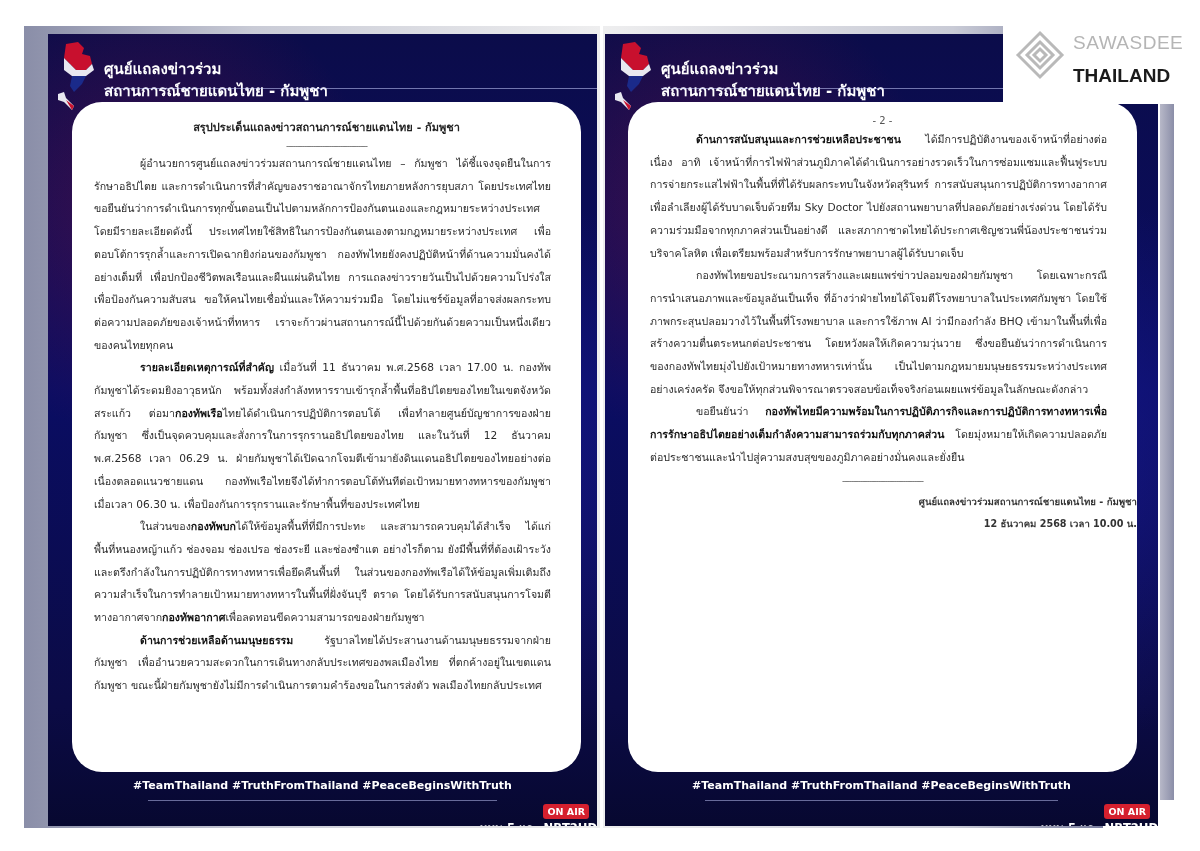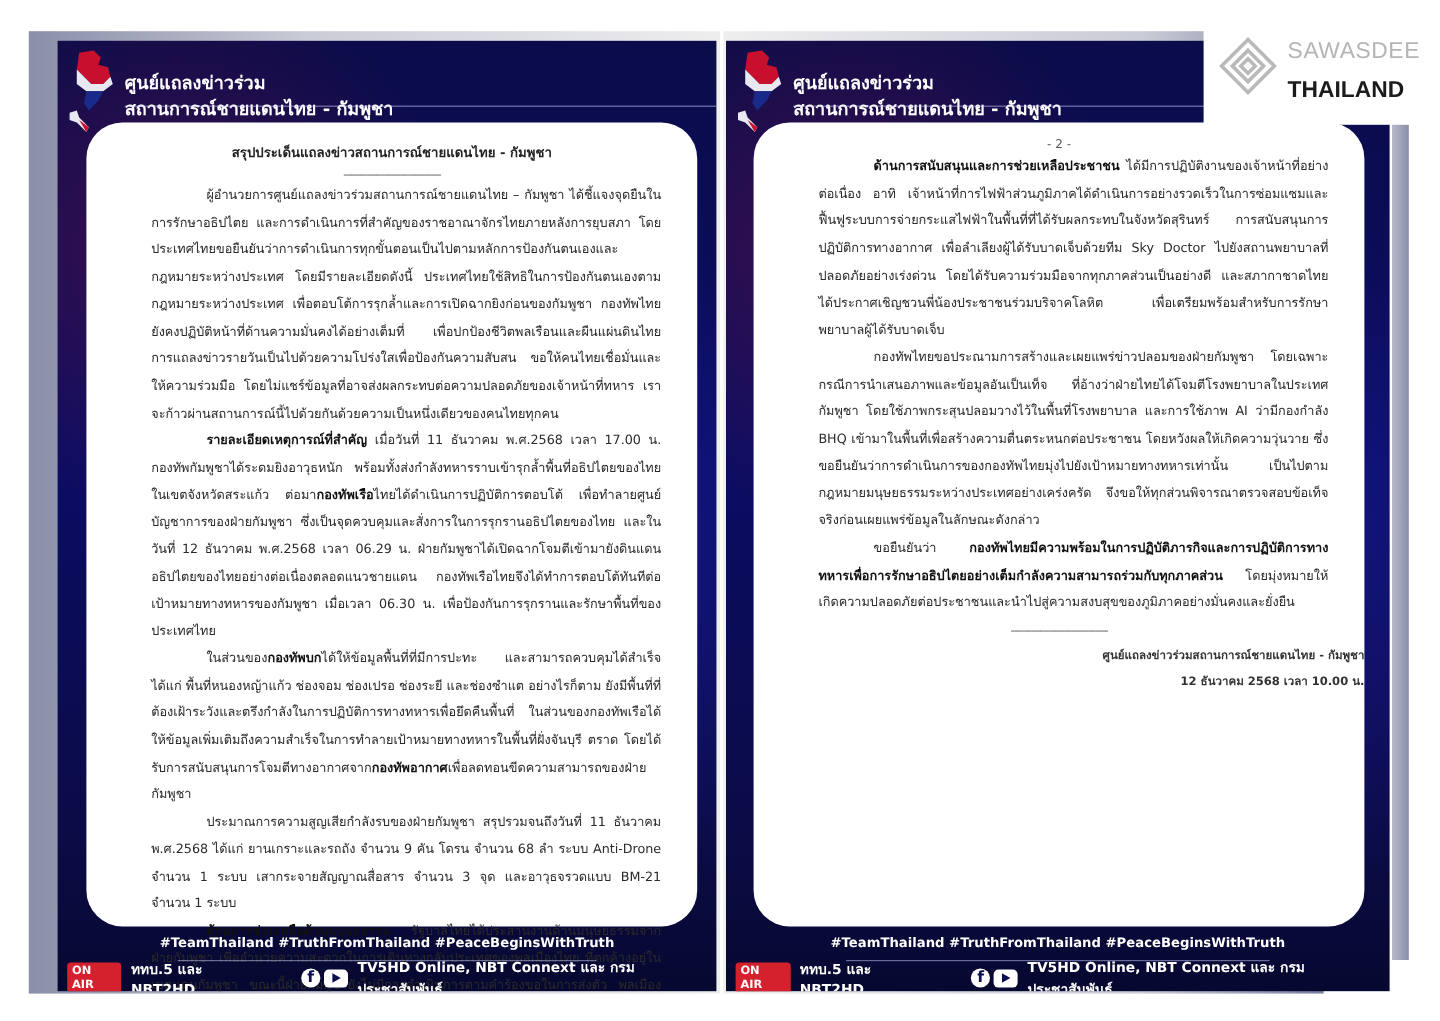--- a/index.html
+++ b/index.html
@@ -45,37 +45,37 @@
 
   .doc-title {
     text-align: center; font-size: 11px; font-weight: bold; color: #222;
     margin-top: 16px; font-family: "DejaVu Sans", sans-serif;
   }
   .dash-line { text-align: center; font-size: 9px; color: #555; letter-spacing: -1px; margin-top: 4px; line-height: 12px; }
 
   .body-text {
     font-family: "DejaVu Sans", sans-serif;
     font-size: 10.6px; line-height: 22.7px; color: #2a2a2a;
-    padding: 0 30px 0 54px; text-align: justify;
+    padding: 0 30px 0 22px; text-align: justify;
   }
   .body-text p { text-indent: 46px; }
   .body-text b { color: #111; }
   .pagenum { text-align: center; font-size: 10px; color: #555; margin-top: 12px; line-height: 14px; }
 
   .sign { text-align: right; font-size: 9.6px; font-weight: bold; color: #333; line-height: 22px; }
 
   .hashtags {
     position: absolute; left: 0; right: 0; top: 745px;
     text-align: center; color: #ffffff; font-weight: bold; font-size: 11px;
     font-family: "DejaVu Sans", sans-serif;
   }
   .hash-line { position: absolute; top: 766px; height: 1px; background: rgba(200,205,255,0.5); left: 100px; right: 100px; }
   .bottom-bar {
     position: absolute; left: 0; right: 0; top: 770px; height: 22px;
-    display: flex; align-items: center; color: #fff; font-weight: bold; font-size: 11.5px;
+    display: flex; align-items: flex-end; color: #fff; font-weight: bold; font-size: 11.5px; flex-direction: column;
   }
   .onair {
     background: #d5202e; color: #fff; font-size: 9.5px; font-weight: bold;
     border-radius: 3px; padding: 2px 4px; margin-left: 8px; margin-right: 8px;
   }
   .social { display: flex; align-items: center; gap: 3px; margin-left: 26px; margin-right: 8px; }
   .fb { width: 16px; height: 16px; border-radius: 50%; background: #fff; color: #0a0d50; font-size: 13px; font-weight: bold; display:flex; align-items:center; justify-content:center; line-height:16px; }
   .yt { width: 20px; height: 15px; border-radius: 4px; background: #fff; position: relative; }
   .yt::after { content: ""; position: absolute; left: 7px; top: 3.5px; border-left: 7px solid #0a0d50; border-top: 4px solid transparent; border-bottom: 4px solid transparent; }
 
@@ -109,21 +109,20 @@
   </div>
   <div class="hdr-line"></div>
 
   <div class="card">
     <div class="doc-title">สรุปประเด็นแถลงข่าวสถานการณ์ชายแดนไทย - กัมพูชา</div>
     <div class="dash-line">------------------------------------</div>
     <div class="body-text">
       <p>ผู้อำนวยการศูนย์แถลงข่าวร่วมสถานการณ์ชายแดนไทย – กัมพูชา ได้ชี้แจงจุดยืนในการรักษาอธิปไตย และการดำเนินการที่สำคัญของราชอาณาจักรไทยภายหลังการยุบสภา โดยประเทศไทยขอยืนยันว่าการดำเนินการทุกขั้นตอนเป็นไปตามหลักการป้องกันตนเองและกฎหมายระหว่างประเทศ โดยมีรายละเอียดดังนี้ ประเทศไทยใช้สิทธิในการป้องกันตนเองตามกฎหมายระหว่างประเทศ เพื่อตอบโต้การรุกล้ำและการเปิดฉากยิงก่อนของกัมพูชา กองทัพไทยยังคงปฏิบัติหน้าที่ด้านความมั่นคงได้อย่างเต็มที่ เพื่อปกป้องชีวิตพลเรือนและผืนแผ่นดินไทย การแถลงข่าวรายวันเป็นไปด้วยความโปร่งใสเพื่อป้องกันความสับสน ขอให้คนไทยเชื่อมั่นและให้ความร่วมมือ โดยไม่แชร์ข้อมูลที่อาจส่งผลกระทบต่อความปลอดภัยของเจ้าหน้าที่ทหาร เราจะก้าวผ่านสถานการณ์นี้ไปด้วยกันด้วยความเป็นหนึ่งเดียวของคนไทยทุกคน</p>
       <p><b>รายละเอียดเหตุการณ์ที่สำคัญ</b><span> เมื่อวันที่ 11 ธันวาคม พ.ศ.2568 เวลา 17.00 น. กองทัพกัมพูชาได้ระดมยิงอาวุธหนัก พร้อมทั้งส่งกำลังทหารราบเข้ารุกล้ำพื้นที่อธิปไตยของไทยในเขตจังหวัดสระแก้ว ต่อมา</span><b>กองทัพเรือ</b><span>ไทยได้ดำเนินการปฏิบัติการตอบโต้ เพื่อทำลายศูนย์บัญชาการของฝ่ายกัมพูชา ซึ่งเป็นจุดควบคุมและสั่งการในการรุกรานอธิปไตยของไทย และในวันที่ 12 ธันวาคม พ.ศ.2568 เวลา 06.29 น. ฝ่ายกัมพูชาได้เปิดฉากโจมตีเข้ามายังดินแดนอธิปไตยของไทยอย่างต่อเนื่องตลอดแนวชายแดน กองทัพเรือไทยจึงได้ทำการตอบโต้ทันทีต่อเป้าหมายทางทหารของกัมพูชา เมื่อเวลา 06.30 น. เพื่อป้องกันการรุกรานและรักษาพื้นที่ของประเทศไทย</span></p>
       <p><span>ในส่วนของ</span><b>กองทัพบก</b><span>ได้ให้ข้อมูลพื้นที่ที่มีการปะทะ และสามารถควบคุมได้สำเร็จ ได้แก่ พื้นที่หนองหญ้าแก้ว ช่องจอม ช่องเปรอ ช่องระยี และช่องซำแต อย่างไรก็ตาม ยังมีพื้นที่ที่ต้องเฝ้าระวังและตรึงกำลังในการปฏิบัติการทางทหารเพื่อยึดคืนพื้นที่ ในส่วนของกองทัพเรือได้ให้ข้อมูลเพิ่มเติมถึงความสำเร็จในการทำลายเป้าหมายทางทหารในพื้นที่ฝั่งจันบุรี ตราด โดยได้รับการสนับสนุนการโจมตีทางอากาศจาก</span><b>กองทัพอากาศ</b><span>เพื่อลดทอนขีดความสามารถของฝ่ายกัมพูชา</span></p>
-      <p>ประมาณการความสูญเสียกำลังรบของฝ่ายกัมพูชา สรุปรวมจนถึงวันที่ 11 ธันวาคม พ.ศ.2568 ได้แก่ ยานเกราะและรถถัง จำนวน 9 คัน โดรน จำนวน 68 ลำ ระบบ Anti-Drone จำนวน 1 ระบบ เสากระจายสัญญาณสื่อสาร จำนวน 3 จุด และอาวุธจรวดแบบ BM-21 จำนวน 1 ระบบ</p>
       <p><b>ด้านการช่วยเหลือด้านมนุษยธรรม</b><span> รัฐบาลไทยได้ประสานงานด้านมนุษยธรรมจากฝ่ายกัมพูชา เพื่ออำนวยความสะดวกในการเดินทางกลับประเทศของพลเมืองไทย ที่ตกค้างอยู่ในเขตแดนกัมพูชา ขณะนี้ฝ่ายกัมพูชายังไม่มีการดำเนินการตามคำร้องขอในการส่งตัว พลเมืองไทยกลับประเทศ</span></p>
     </div>
   </div>
 
   <div class="hashtags">#TeamThailand #TruthFromThailand #PeaceBeginsWithTruth</div>
   <div class="hash-line"></div>
   <div class="bottom-bar">
     <span class="onair">ON AIR</span>
     <span>ททบ.5 และ NBT2HD</span>
     <span class="social">

